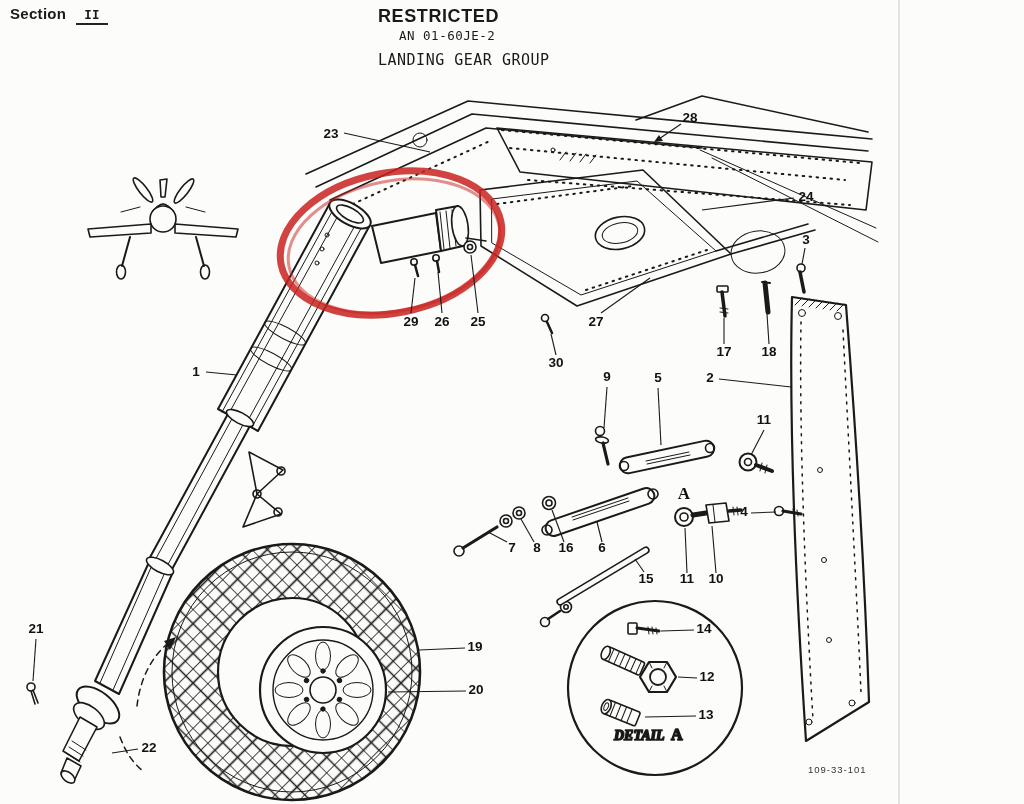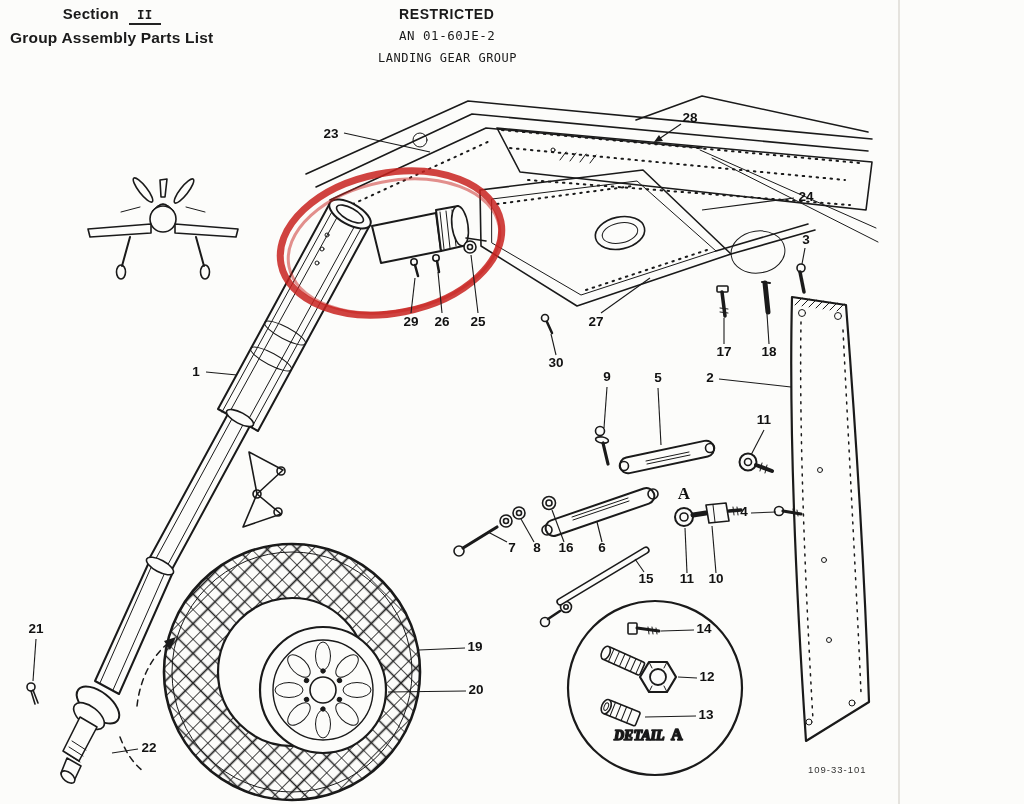--- a/index.html
+++ b/index.html
@@ -1,31 +1,31 @@
 <!DOCTYPE html>
 <html><head>
 <meta charset="utf-8">
 <style>
   * { margin:0; padding:0; box-sizing:border-box; }
   html,body { background:#9a9a9a; }
   .page {
     position:relative; width:1024px; height:804px; margin:0 auto;
     background:#fcfcfa; overflow:hidden;
-    font-family:"Liberation Sans", sans-serif; color:#1a1a1a;text-align:center;
+    font-family:"Liberation Sans", sans-serif; color:#1a1a1a;
   }
   .hdr-left { position:absolute; left:10px; top:5px; }
   .section-line { font-size:15px; font-weight:bold; letter-spacing:.3px; }
   .section-num {
     font-family:"DejaVu Sans Mono", monospace; font-size:12.5px; font-weight:bold;
     border-bottom:2px solid #222; padding:0 8px 1px 8px; margin-left:10px;
   }
   .group-line { font-size:15.5px; font-weight:bold; margin-top:7px; letter-spacing:.2px; }
-  .restricted { position:absolute; left:399px; top:6px; font-size:14px; font-weight:bold; letter-spacing:.6px; }
+  .restricted { position:absolute; left:378px; top:6px; font-size:18px; font-weight:bold; letter-spacing:.6px; }
   .doc-num   { position:absolute; left:399px; top:28px; font-family:"DejaVu Sans Mono", monospace; font-size:12.5px; letter-spacing:.5px; }
-  .group-title { position:absolute; left:378px; top:51px; font-family:"DejaVu Sans Mono", monospace; font-size:12px; letter-spacing:.5px; }
+  .group-title { position:absolute; left:378px; top:51px; font-family:"DejaVu Sans Mono", monospace; font-size:15px; letter-spacing:.5px; }
 
   svg.fig { position:absolute; left:0; top:0; }
   .ink { stroke:#1a1a1a; fill:none; stroke-width:1.6; stroke-linecap:round; stroke-linejoin:round; }
   .ink-f { fill:#fcfcfa; }
   .thin { stroke-width:1; }
   .dots  { stroke-dasharray:1.5 5.5; stroke-width:2; }
   .dots2 { stroke-dasharray:2 6; stroke-width:1.5; }
   .dash2 { stroke-dasharray:6 5; stroke-width:1.5; }
   .leader { stroke:#1a1a1a; stroke-width:1.1; fill:none; }
   .callout { font-family:"Liberation Sans", sans-serif; font-size:13.5px; font-weight:700; fill:#111; text-anchor:middle; }
@@ -38,21 +38,20 @@
 </style>
 </head>
 <body>
 
 <div class="page">
 
   <div class="hdr-left">
     <div class="section-line">
       <span>Section</span><span class="section-num">II</span>
     </div>
-    <div class="group-line">Group Assembly Parts List</div>
   </div>
   <div class="restricted">RESTRICTED</div>
   <div class="doc-num">AN 01-60JE-2</div>
   <div class="group-title">LANDING GEAR GROUP</div>
 
   <svg class="fig" width="1024" height="804" viewBox="0 0 1024 804">
     <defs>
       <pattern id="tread" width="21" height="21" patternUnits="userSpaceOnUse" patternTransform="rotate(45)">
         <rect width="21" height="21" fill="#fcfcfa"></rect>
         <path d="M0,0 H21 M0,10.5 H21 M0,0 V21 M10.5,0 V21" stroke="#222" stroke-width="1.7"></path>

